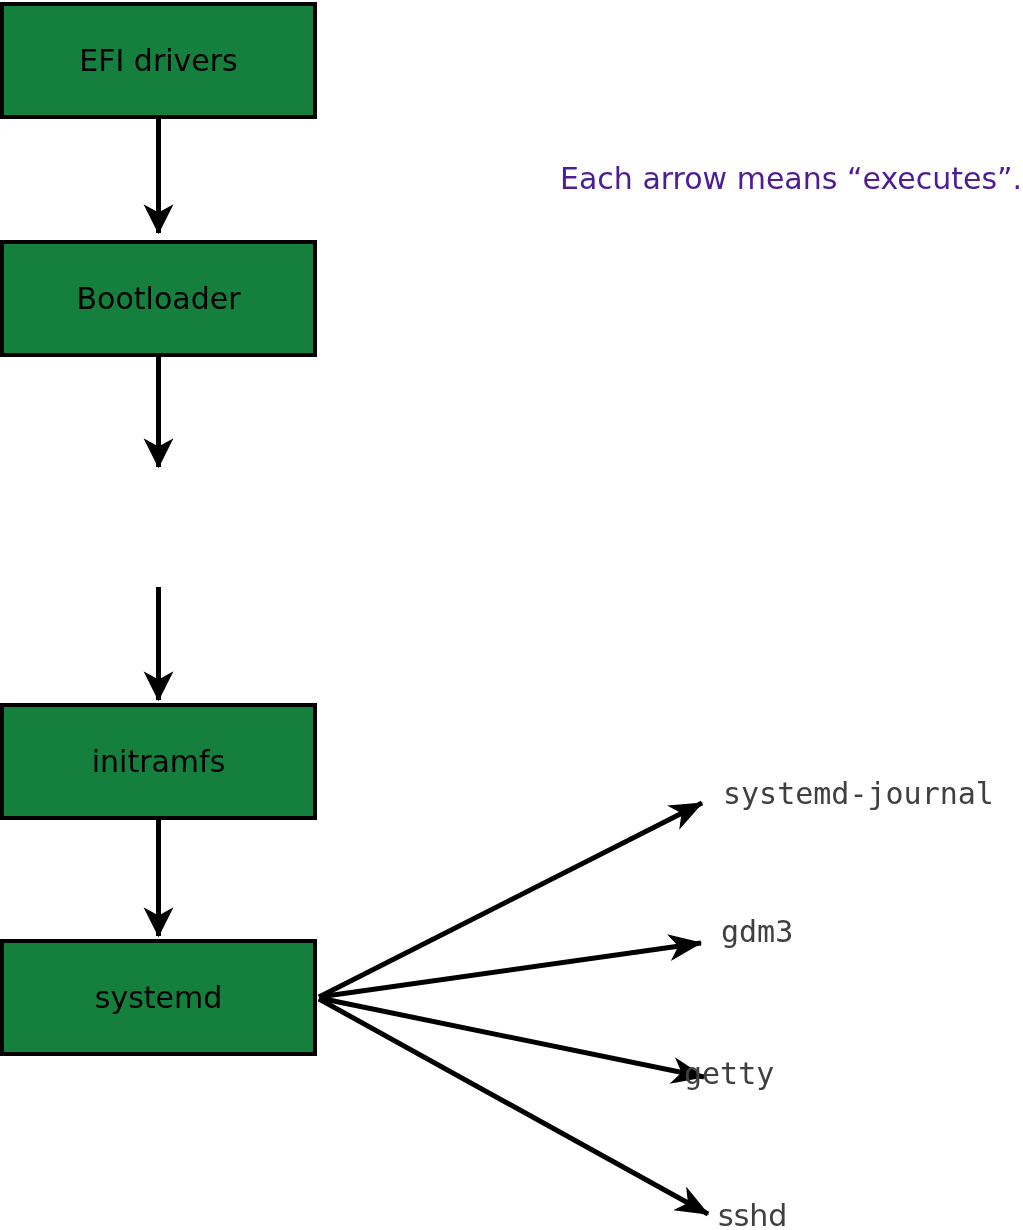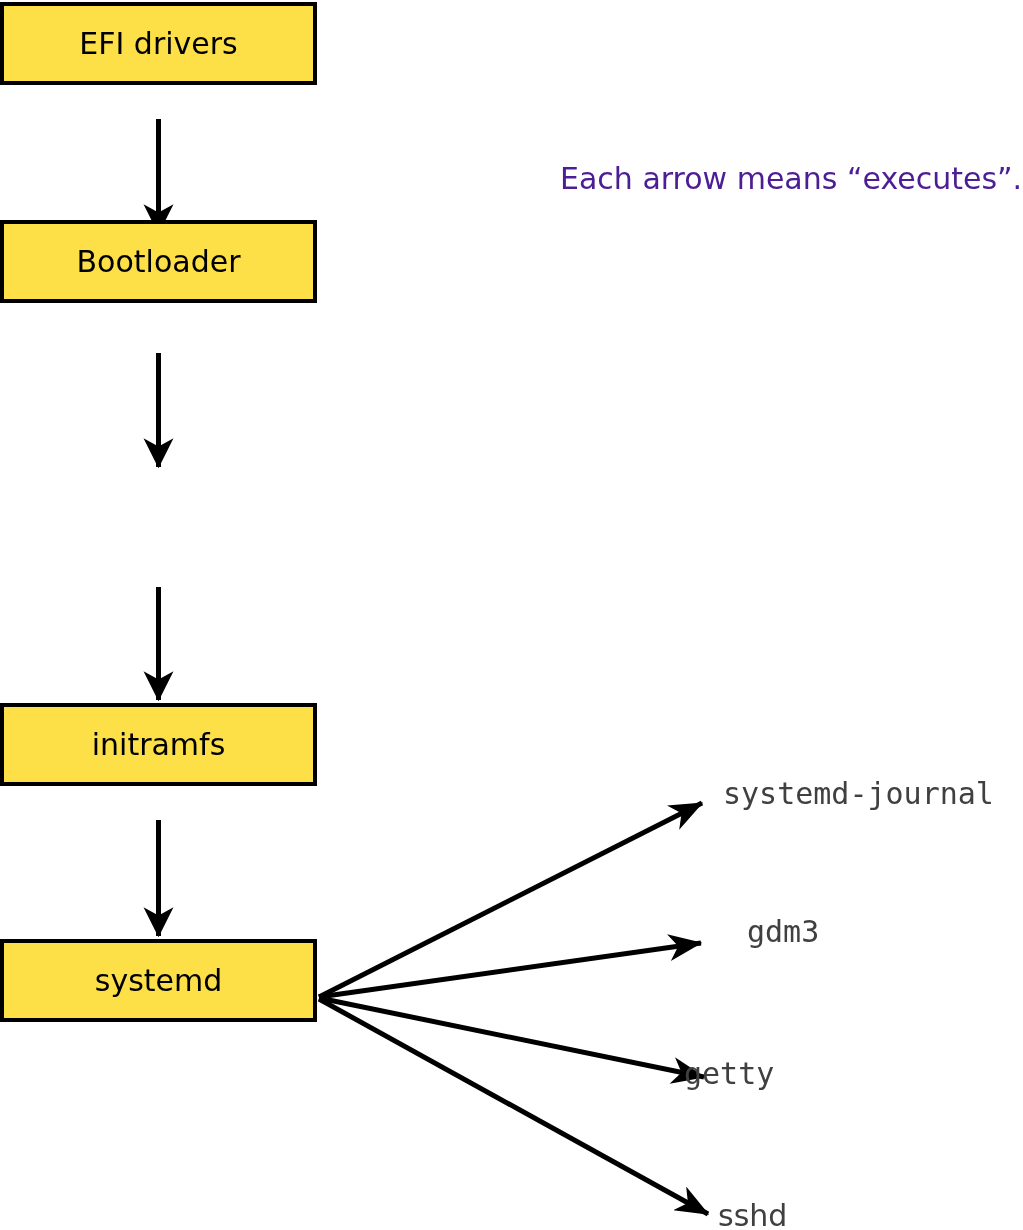--- a/index.html
+++ b/index.html
@@ -14,24 +14,24 @@
   }
   #arrow-layer {
     position: absolute;
     left: 0; top: 0;
     width: 1023px; height: 1230px;
   }
   .node {
     position: absolute;
     left: 0;
     width: 317px;
-    height: 83px;
+    height: 117px;
     box-sizing: border-box;
     border: 4px solid #000000;
-    background: #fde047;
+    background: #15803d;
     display: flex;
     align-items: center;
     justify-content: center;
   }
   .node-label {
     font: 30px/1.1 "DejaVu Sans", sans-serif;
     color: #000000;
     white-space: nowrap;
   }
   .branch-label {
@@ -75,30 +75,30 @@
 
     <line class="edge" x1="319" y1="997" x2="702" y2="803" marker-end="url(#headF)"></line>
     <line class="edge" x1="319" y1="997" x2="701" y2="943" marker-end="url(#headF)"></line>
     <line class="edge" x1="319" y1="998" x2="704" y2="1077" marker-end="url(#headF)"></line>
     <line class="edge" x1="319" y1="999" x2="708" y2="1214" marker-end="url(#headF)"></line>
   </svg>
 
   <div class="node" style="top:2px">
     <span class="node-label">EFI drivers</span>
   </div>
-  <div class="node" style="top:220px">
+  <div class="node" style="top:240px">
     <span class="node-label">Bootloader</span>
   </div>
   <div class="node" style="top:703px">
     <span class="node-label">initramfs</span>
   </div>
   <div class="node" style="top:939px">
     <span class="node-label">systemd</span>
   </div>
 
   <div class="branch-label" style="left:723px; top:776px">systemd-journal</div>
-  <div class="branch-label" style="left:747px; top:914px">gdm3</div>
+  <div class="branch-label" style="left:721px; top:914px">gdm3</div>
   <div class="branch-label" style="left:684px; top:1056px">getty</div>
   <div class="branch-label sans" style="left:718px; top:1198px">sshd</div>
 
   <div class="annotation">Each arrow means “executes”.</div>
 
 </div>
 
 </body></html>

